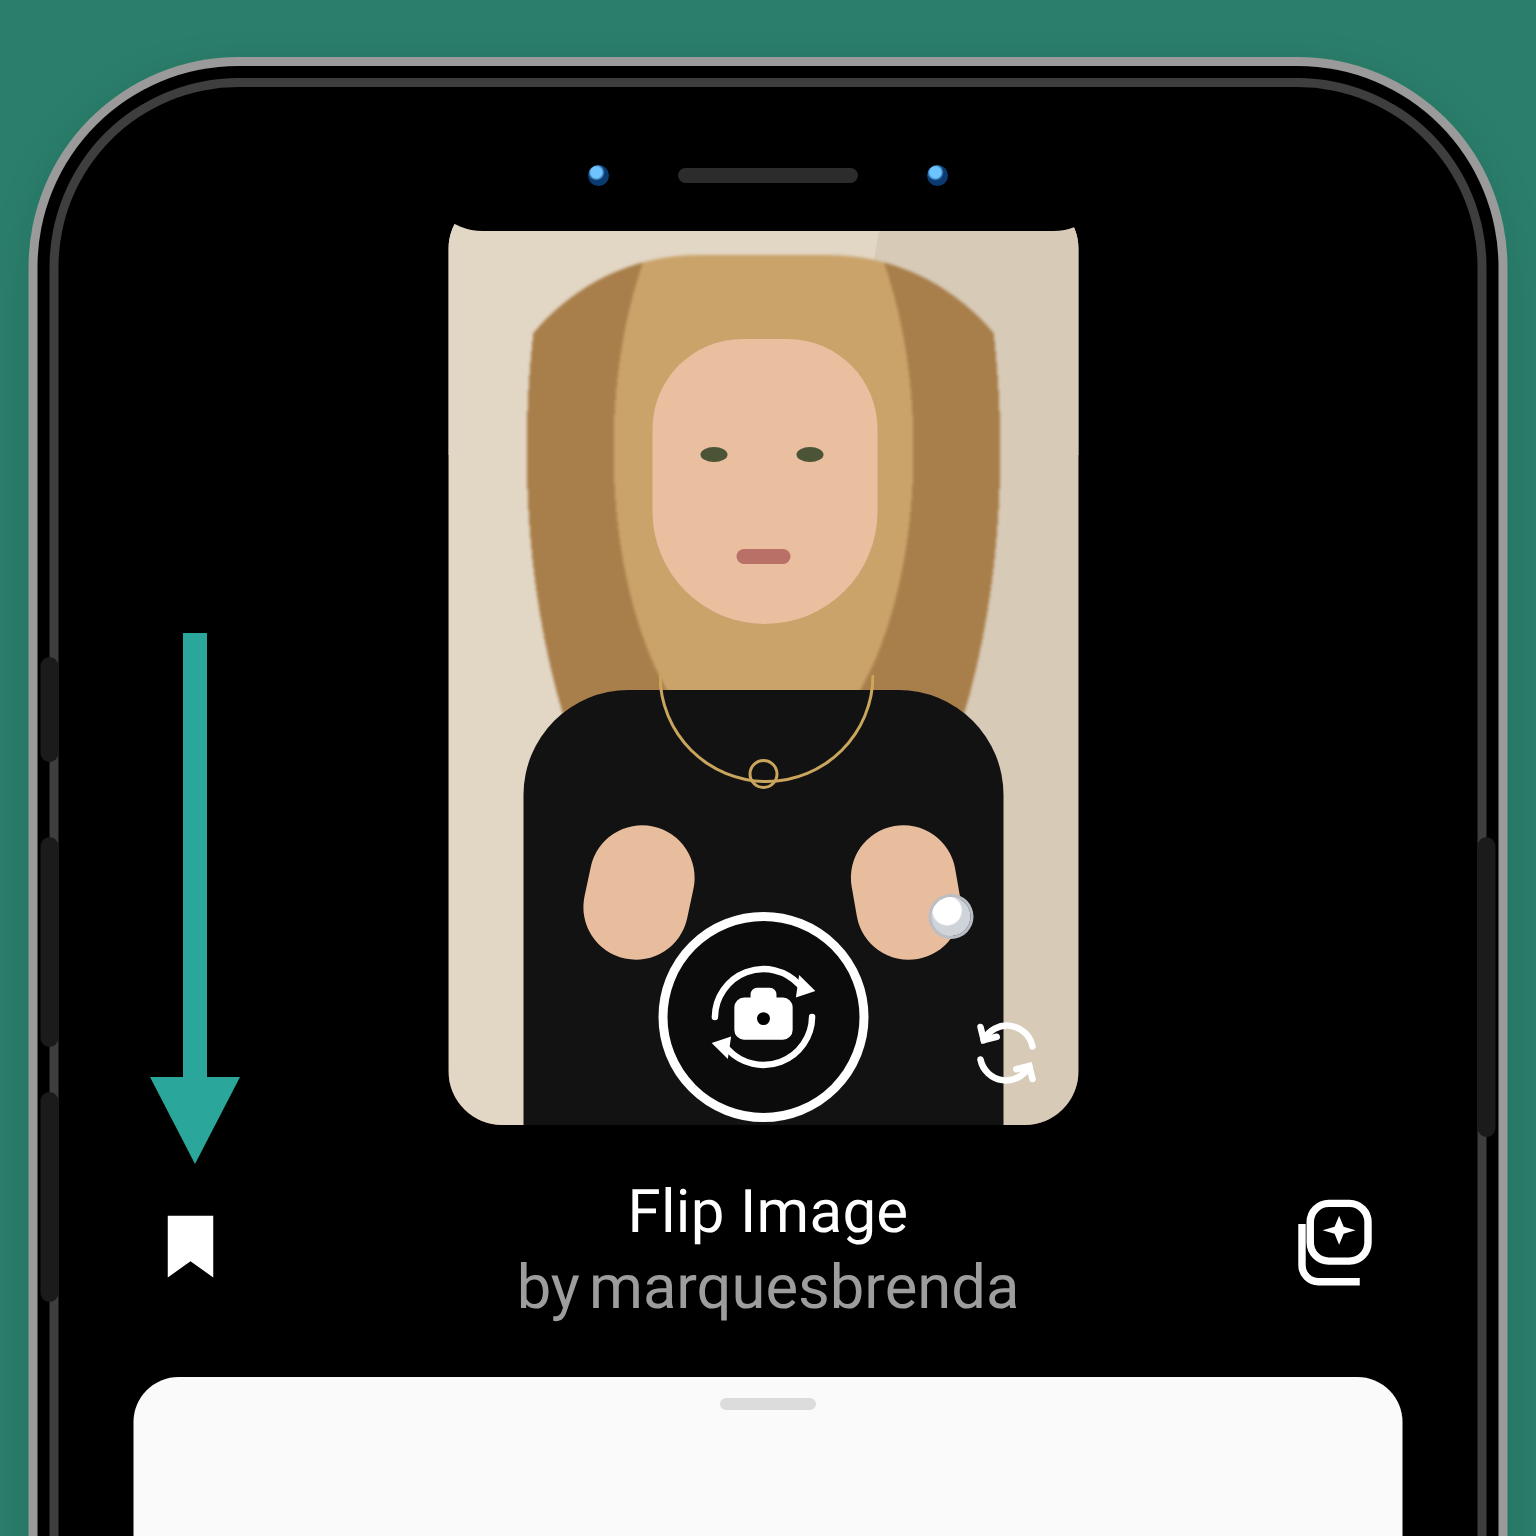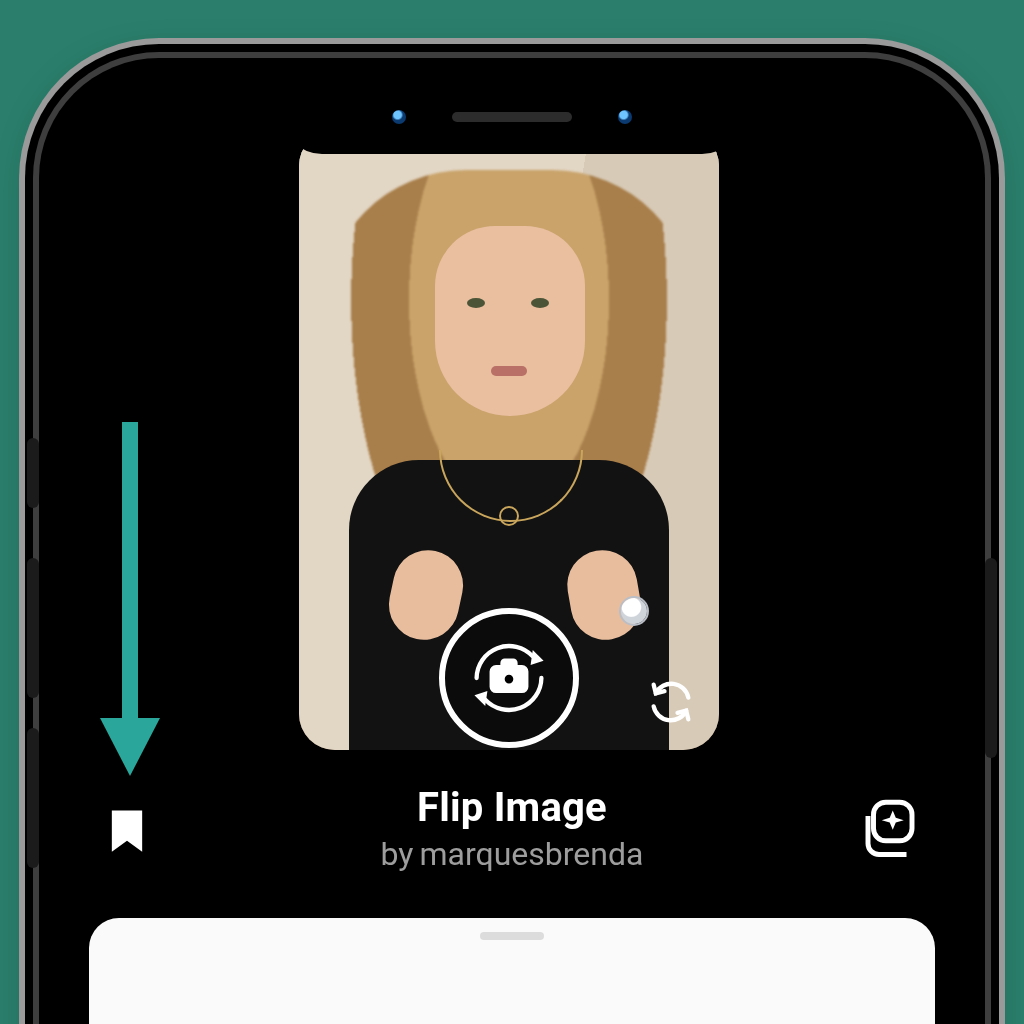--- a/index.html
+++ b/index.html
@@ -99,22 +99,22 @@
     background:rgba(0,0,0,.35);
   }
   .effect-badge svg{width:108px;height:108px}
 
   
   .flip-icon{position:absolute;right:22px;bottom:22px;width:52px;height:52px;color:#fff}
   .flip-icon svg{width:52px;height:52px}
 
   
   .meta{position:absolute;left:0;right:0;top:696px;text-align:center;color:#fff}
-  .meta .title{font-weight:700;font-size:40px;letter-spacing:.2px}
-  .meta .author{color:#9d9d9d;font-size:32px;margin-top:4px}
+  .meta .title{font-weight:400;font-size:40px;letter-spacing:.2px}
+  .meta .author{color:#9d9d9d;font-size:41px;margin-top:4px}
   .meta .by{margin-right:6px}
 
   
   .save-btn{position:absolute;left:32px;top:716px;width:52px;height:52px;color:#fff}
   .effects-btn{position:absolute;right:32px;top:706px;width:66px;height:66px;color:#fff}
   .save-btn svg,.effects-btn svg{width:100%;height:100%}
 
   
   .sheet{position:absolute;left:20px;right:20px;top:830px;height:200px;background:#fafafa;border-radius:30px}
   .sheet .grabber{position:absolute;top:14px;left:50%;transform:translateX(-50%);width:64px;height:8px;border-radius:6px;background:#dcdcdc}

